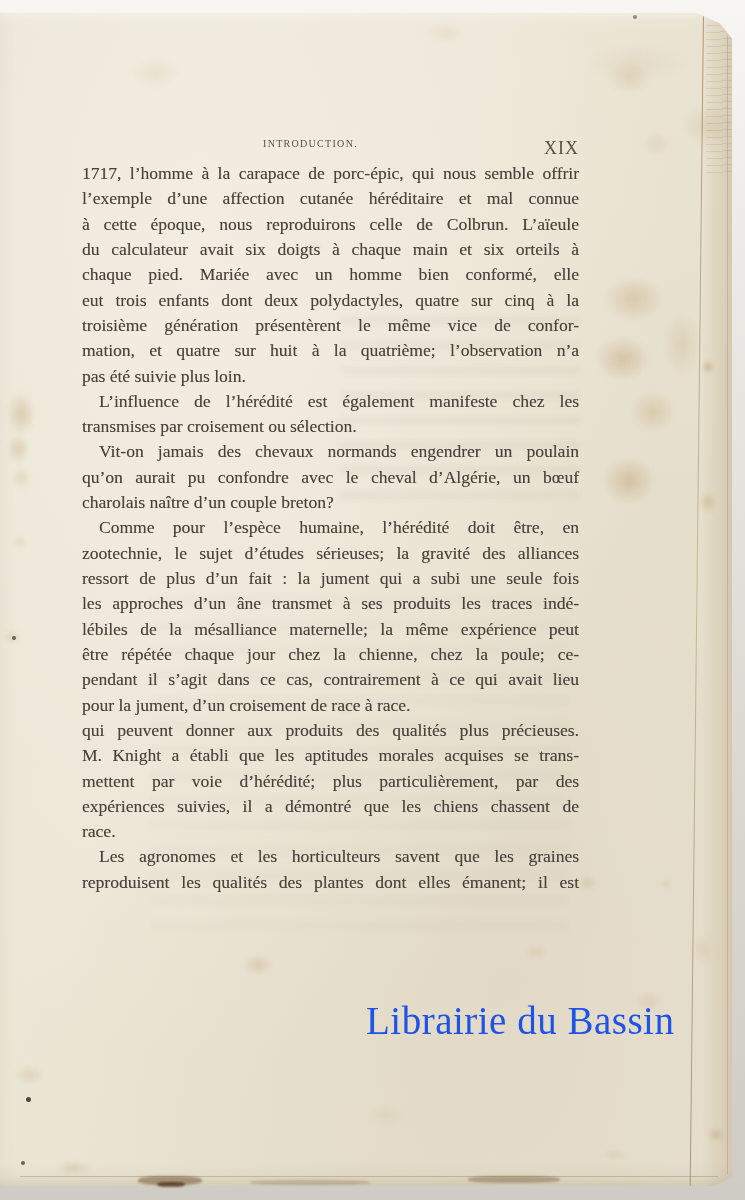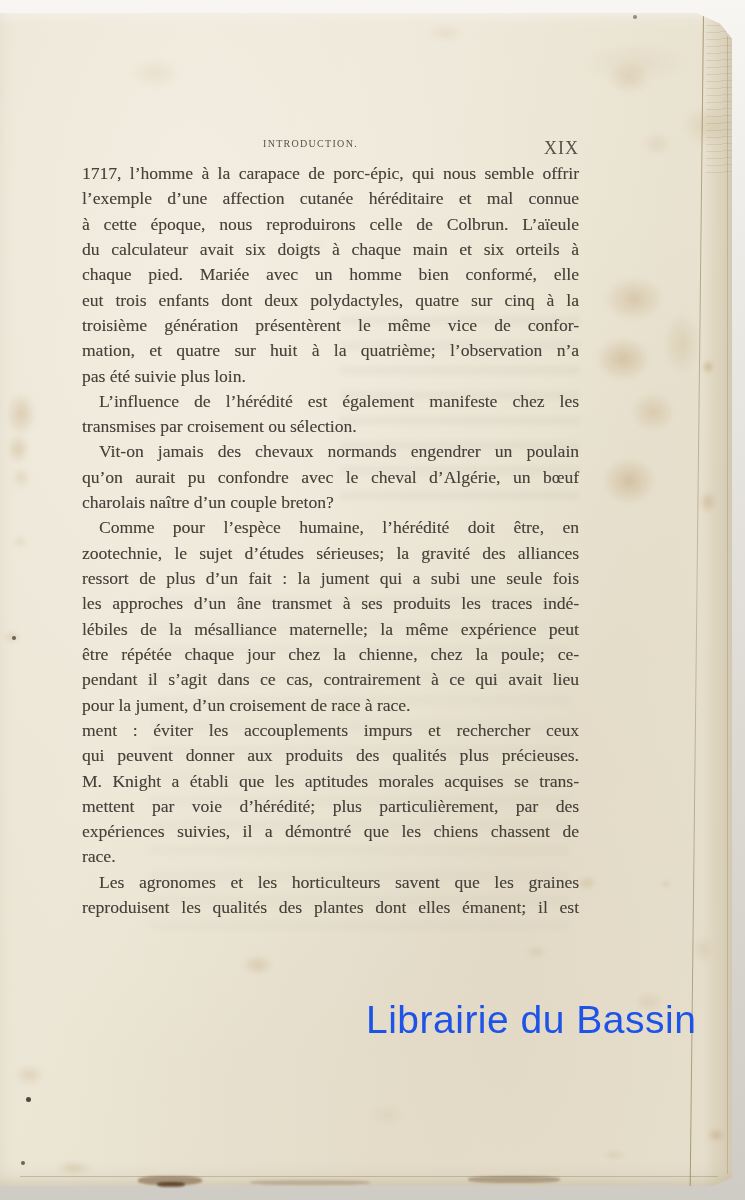--- a/index.html
+++ b/index.html
@@ -61,21 +61,21 @@
   .line{
     font-size:17.5px;line-height:25.32px;height:25.32px;
     text-align:justify;text-align-last:justify;
     white-space:normal;overflow:visible;
     text-shadow:.3px .3px .5px rgba(70,60,45,.35);
   }
   .line.indent{padding-left:17px;}
   .line.last{text-align-last:left;}
   .watermark{
     position:absolute;left:366px;top:998px;z-index:5;
-    font-family:Liberation Sans, sans-serif;
+    font-family:Liberation Serif, serif;
     font-size:39px;font-weight:400;letter-spacing:.5px;white-space:nowrap;
   }
 </style>
 </head>
 <body>
 
 <div class="page">
   <div class="edge-band">
     <div class="crease"></div>
     <div class="outer-line"></div>
@@ -150,21 +150,20 @@
       <div class="line">qu’on aurait pu confondre avec le cheval d’Algérie, un bœuf</div>
       <div class="line last">charolais naître d’un couple breton?</div>
       <div class="line indent">Comme pour l’espèce humaine, l’hérédité doit être, en</div>
       <div class="line">zootechnie, le sujet d’études sérieuses; la gravité des alliances</div>
       <div class="line">ressort de plus d’un fait : la jument qui a subi une seule fois</div>
       <div class="line">les approches d’un âne transmet à ses produits les traces indé-</div>
       <div class="line">lébiles de la mésalliance maternelle; la même expérience peut</div>
       <div class="line">être répétée chaque jour chez la chienne, chez la poule; ce-</div>
       <div class="line">pendant il s’agit dans ce cas, contrairement à ce qui avait lieu</div>
       <div class="line last">pour la jument, d’un croisement de race à race.</div>
-      <div class="line">ment : éviter les accouplements impurs et rechercher ceux</div>
       <div class="line">qui peuvent donner aux produits des qualités plus précieuses.</div>
       <div class="line">M. Knight a établi que les aptitudes morales acquises se trans-</div>
       <div class="line">mettent par voie d’hérédité; plus particulièrement, par des</div>
       <div class="line">expériences suivies, il a démontré que les chiens chassent de</div>
       <div class="line last">race.</div>
       <div class="line indent">Les agronomes et les horticulteurs savent que les graines</div>
       <div class="line">reproduisent les qualités des plantes dont elles émanent; il est</div>
     </div>
 </div>
 

